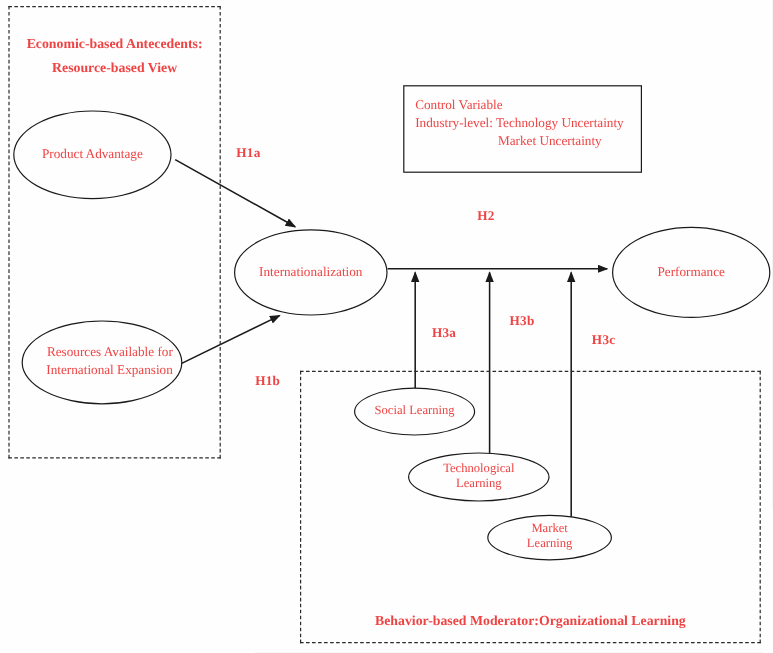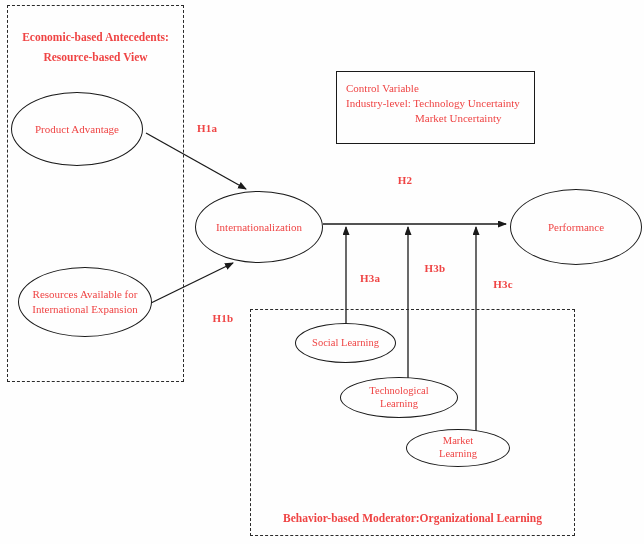--- a/index.html
+++ b/index.html
@@ -51,37 +51,37 @@
     </g>
   </svg>
 
   <div class="dashed-box" style="left:7px;top:5px;width:177px;height:377px;">
     <div class="box-title">
       <div>Economic-based Antecedents:</div>
       <div>Resource-based View</div>
     </div>
   </div>
 
-  <div class="dashed-box" style="left:250px;top:309px;width:325px;height:227px;text-decoration:underline;">
+  <div class="dashed-box" style="left:250px;top:309px;width:384px;height:227px;text-decoration:underline;">
     <div class="mod-title">Behavior-based Moderator:Organizational Learning</div>
   </div>
 
   <div class="solid-box" style="left:336px;top:71px;width:199px;height:73px;">
     <div class="ctrl-lines">
       <div>Control Variable</div>
       <div>Industry-level: Technology Uncertainty</div>
       <div class="indent">Market Uncertainty</div>
     </div>
   </div>
 
   <div class="ellipse" style="left:11px;top:92px;width:132px;height:74px;">
     <div class="lbl" style="max-width:112px;">Product Advantage</div>
   </div>
 
-  <div class="ellipse" style="left:18px;top:267px;width:134px;height:70px;">
+  <div class="ellipse" style="left:18px;top:267px;width:134px;height:70px;text-align:right;">
     <div class="lbl" style="max-width:118px;">Resources Available for International Expansion</div>
   </div>
 
   <div class="ellipse" style="left:195px;top:191px;width:128px;height:72px;">
     <div class="lbl" style="max-width:116px;">Internationalization</div>
   </div>
 
   <div class="ellipse" style="left:510px;top:189px;width:132px;height:76px;">
     <div class="lbl" style="max-width:110px;">Performance</div>
   </div>

